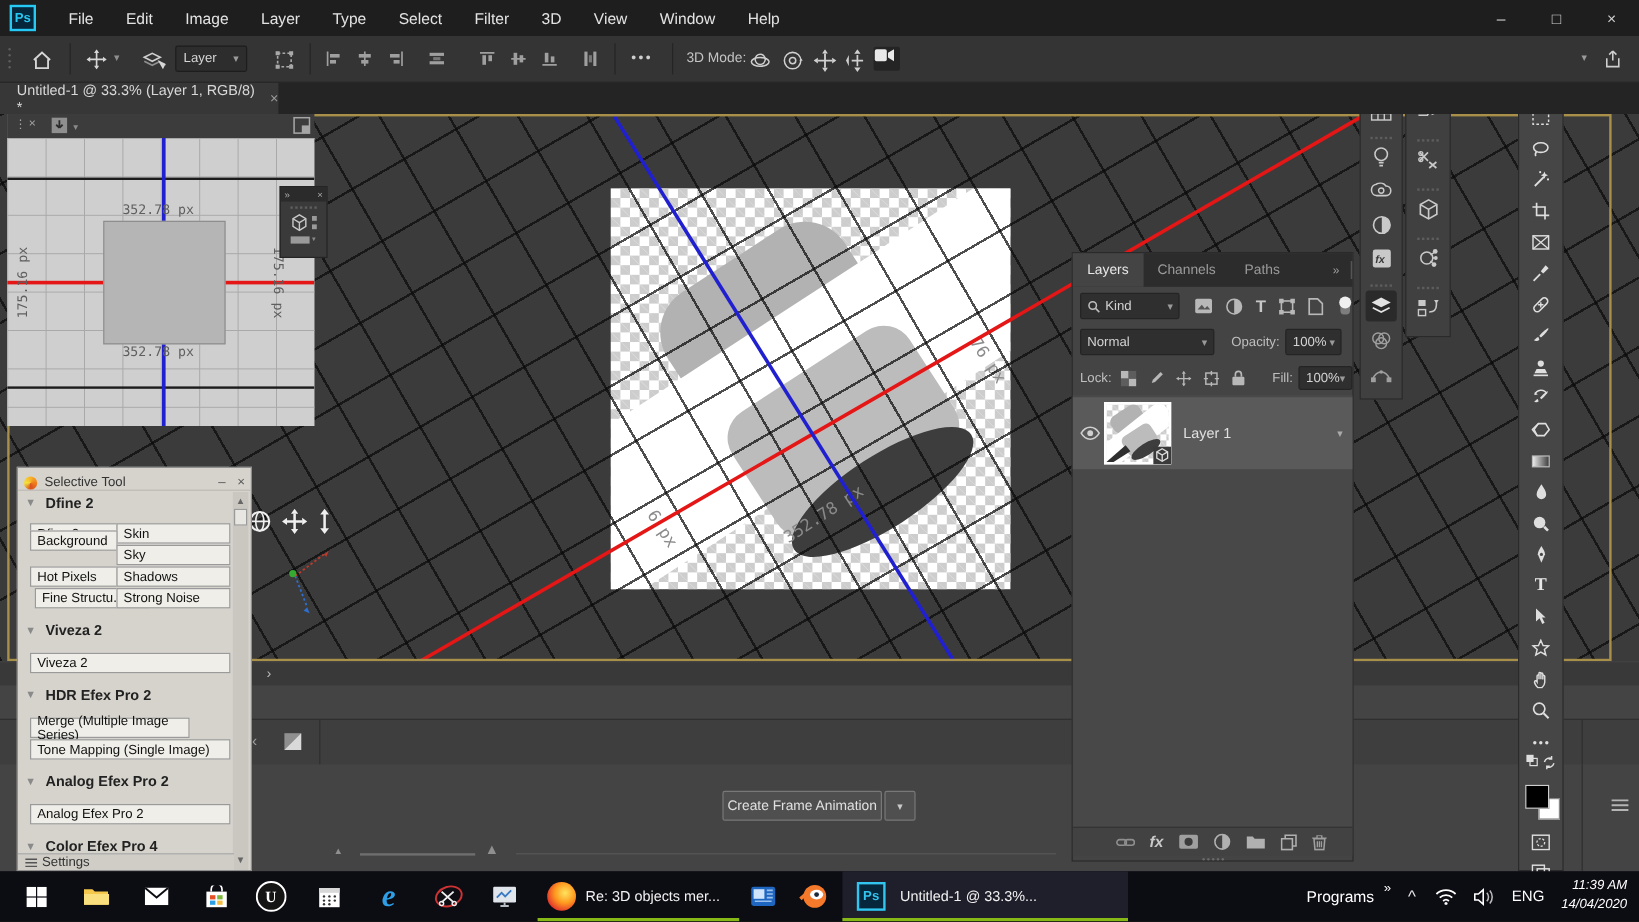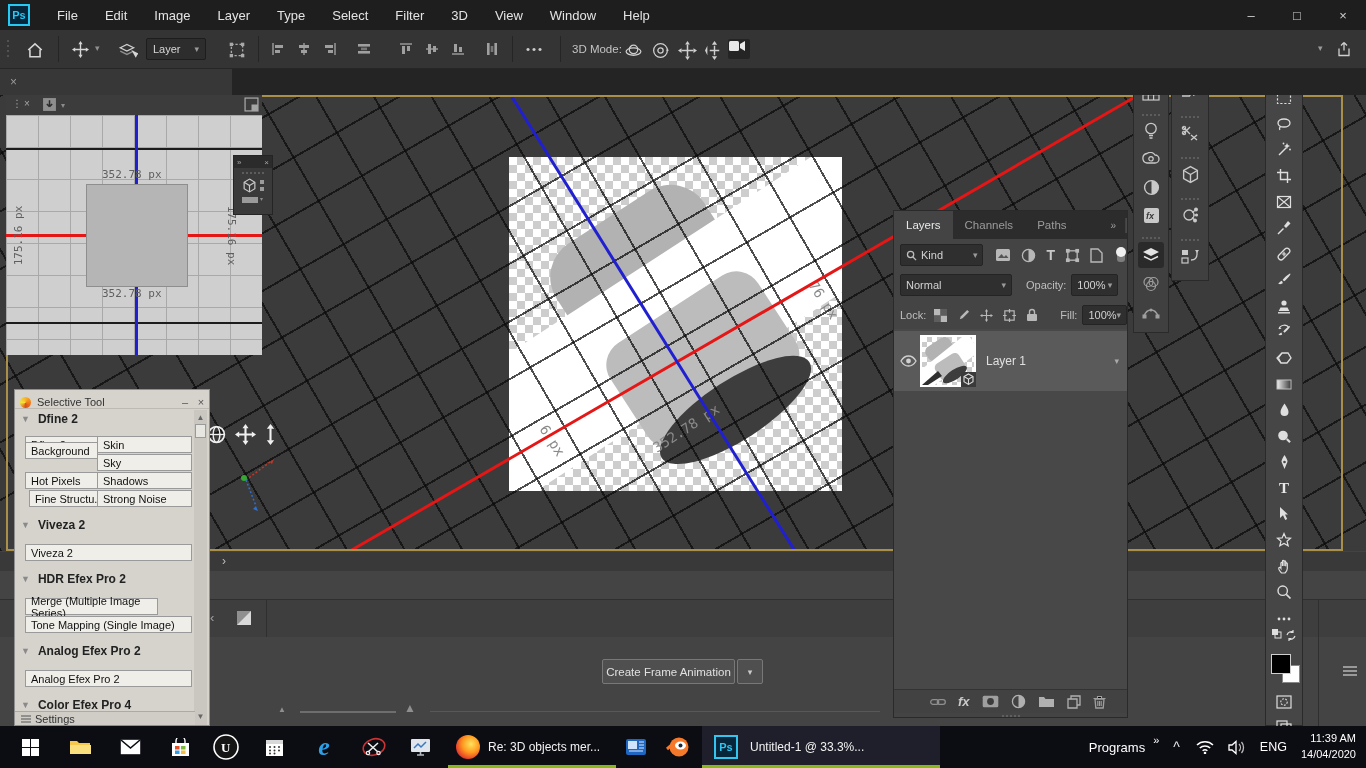--- a/index.html
+++ b/index.html
@@ -126,21 +126,21 @@
   .tool.sel{background:#303030;border-radius:2px;}
   #fgbg{position:absolute;left:5px;top:623px;width:30px;height:32px;}
   #fgsw{position:absolute;left:0;top:2px;width:18px;height:18px;background:#000;border:1px solid #cfcfcf;}
   #bgsw{position:absolute;left:11px;top:13px;width:16px;height:16px;background:#fff;border:1px solid #888;}
   
   #taskbar{left:0;top:726px;width:1366px;height:42px;background:#0c0c13;z-index:30;color:#fff;}
   .tb-ico{position:absolute;top:0;width:44px;height:42px;display:flex;align-items:center;justify-content:center;}
   .tb-task{position:absolute;top:0;height:42px;display:flex;align-items:center;font-size:12px;color:#f2f2f2;}
   .tb-green{position:absolute;top:39px;height:3px;background:#86b817;}
   #tb-right{position:absolute;right:0;top:0;height:42px;display:flex;align-items:center;color:#fff;font-size:12px;}
-  #clock{text-align:right;font-size:11px;line-height:1.45;margin-right:10px;}
+  #clock{text-align:right;font-size:11px;line-height:1.45;margin-right:10px;font-style:italic;}
   .txtico{font-size:13px;color:#e8e8e8;}
 </style>
 </head>
 <body>
 
 <div id="screen">
 
   <div id="menubar" class="abs">
     <div id="pslogo">Ps</div>
     <span class="menu-item">File</span>
@@ -301,20 +301,21 @@
     <div class="opt-ico" style="left:1336px">
       <svg width="16" height="17" viewBox="0 0 16 16">
           <path d="M3 7v7h10V7" fill="none" stroke="#cfcfcf" stroke-width="1.3"></path>
           <path d="M8 1v8M8 1L5 4M8 1l3 3" fill="none" stroke="#cfcfcf" stroke-width="1.3"></path>
         </svg>
     </div>
   </div>
 
   <div id="tabbar" class="abs">
     <div id="doctab">
+      <span class="t">Untitled-1 @ 33.3% (Layer 1, RGB/8) *</span>
       <span class="x">×</span>
     </div>
   </div>
 
   <div id="workspace" class="abs"></div>
 
   <div id="canvas" class="abs">
     <svg width="333" height="334">
       <g transform="translate(128,104) rotate(-33)">
           <rect x="-88" y="-52" width="176" height="104" rx="40" fill="#b2b2b2"></rect>

